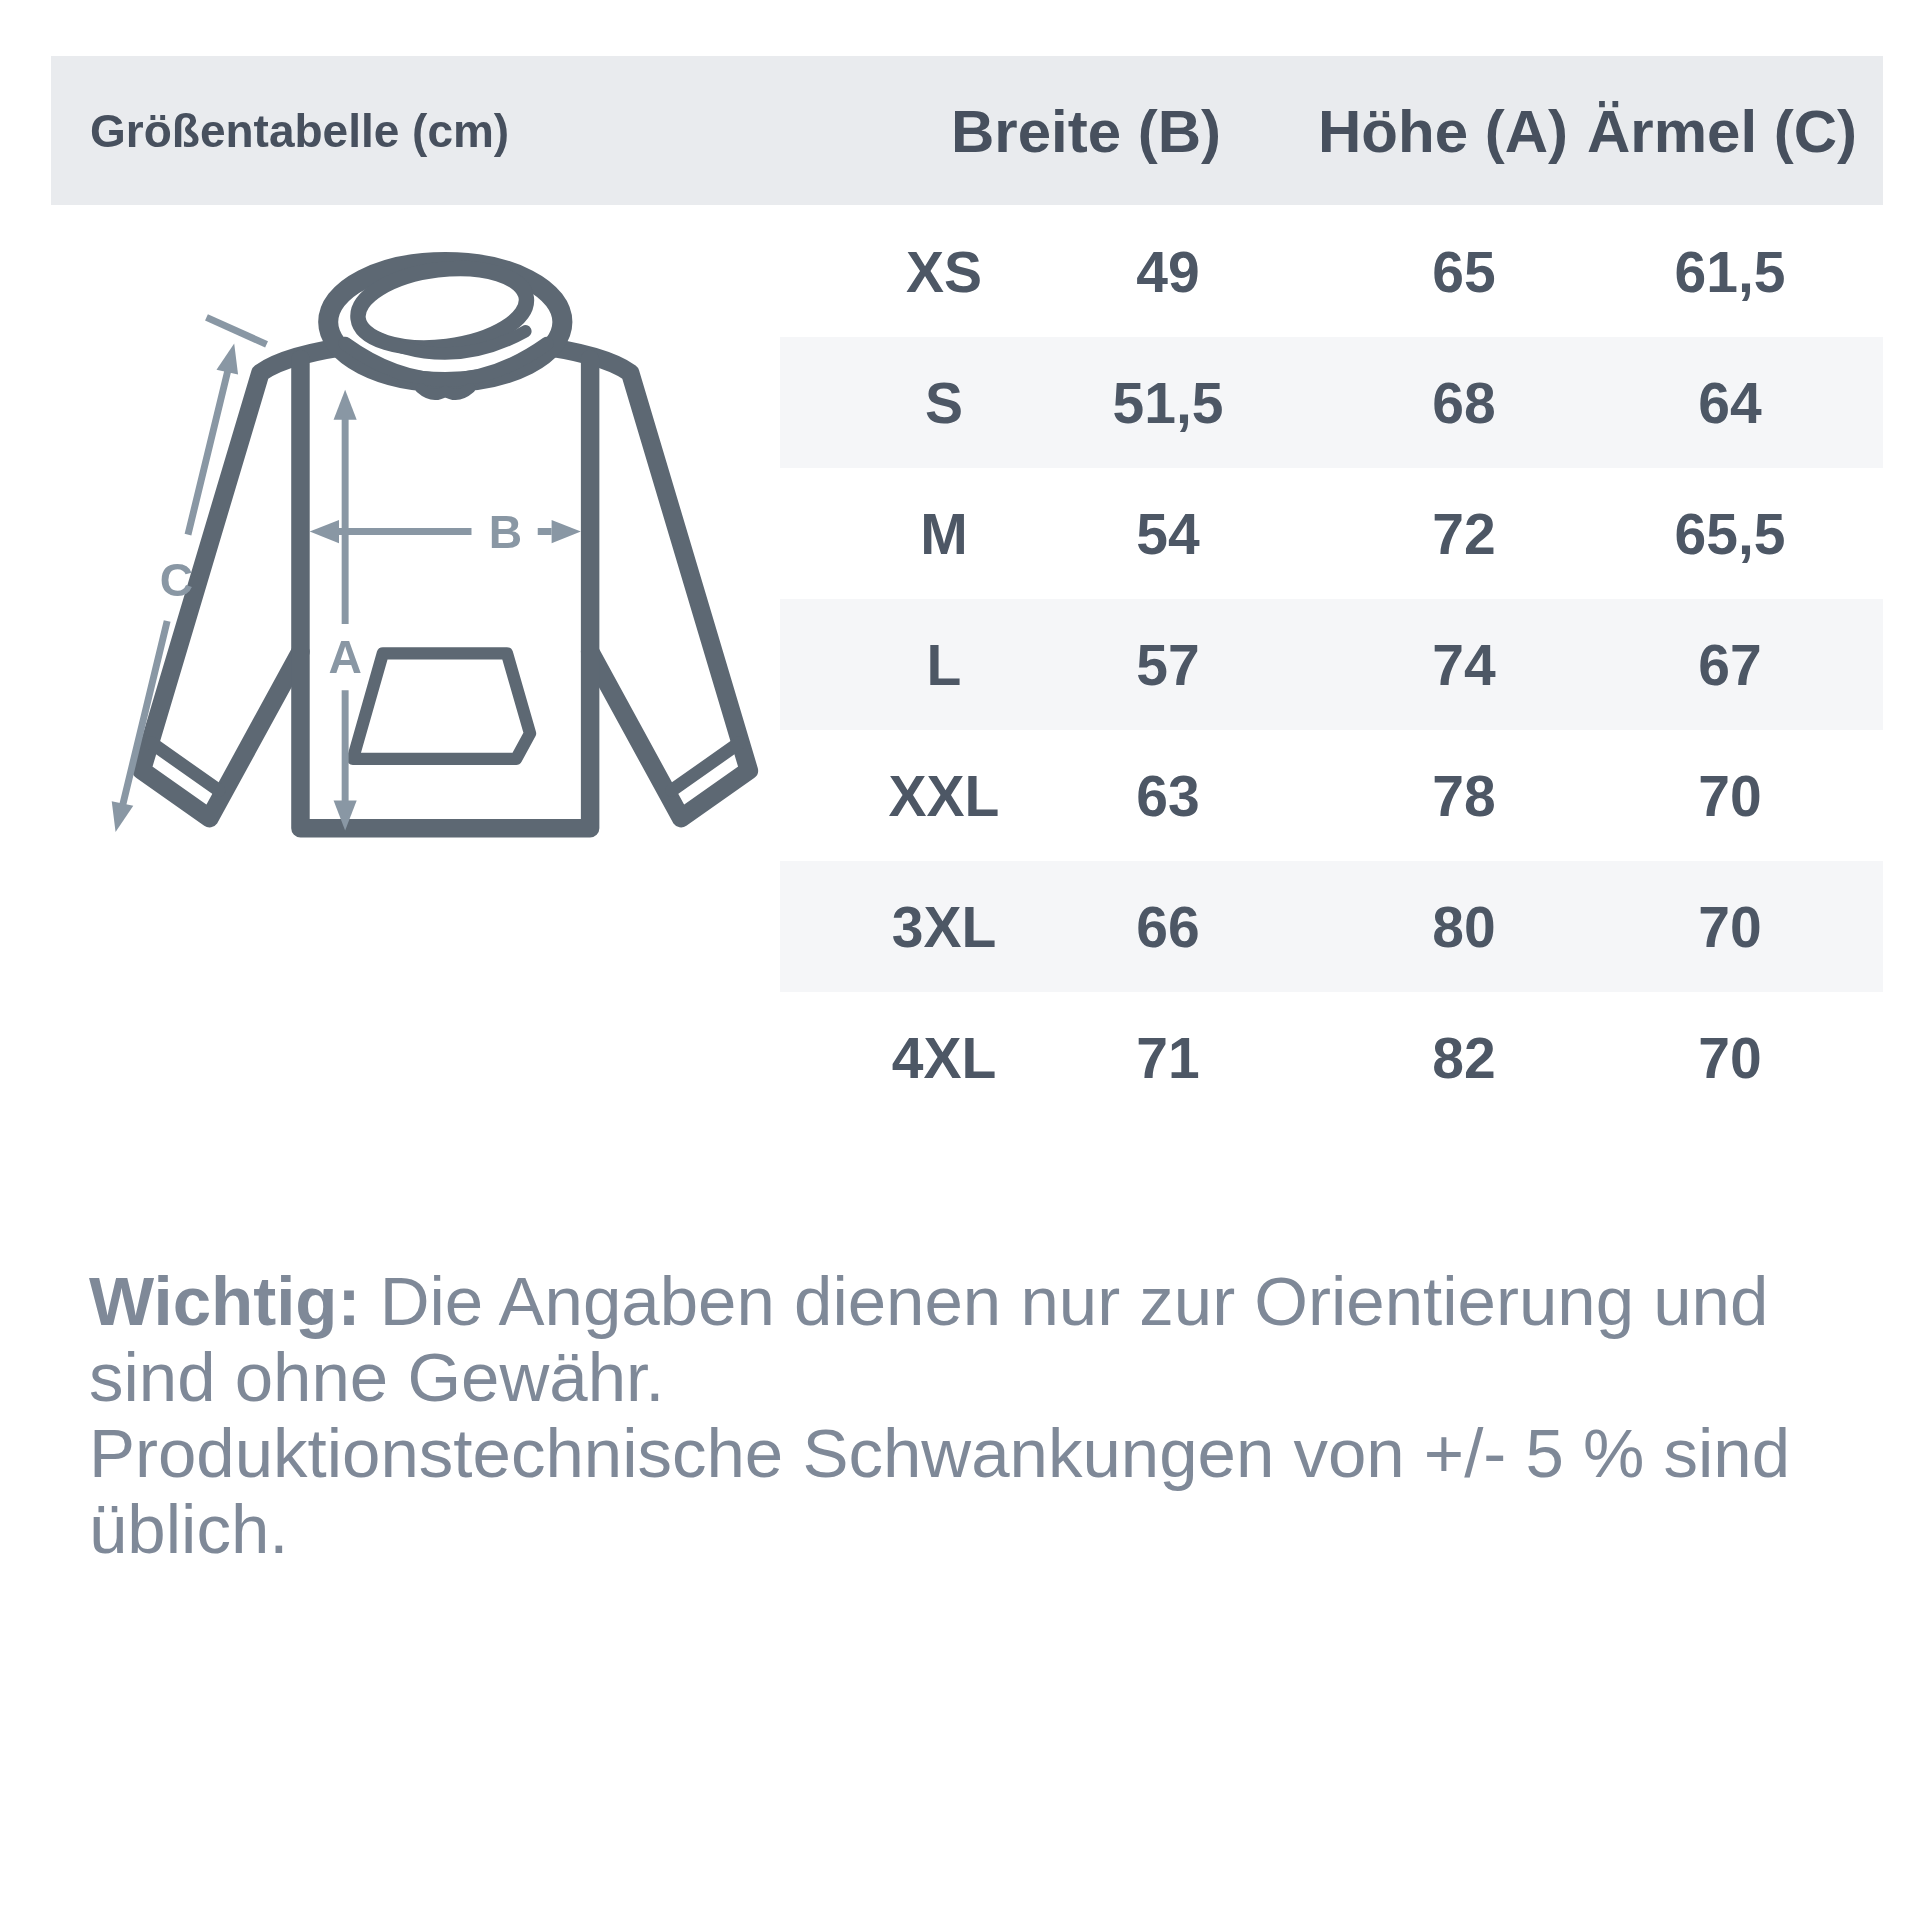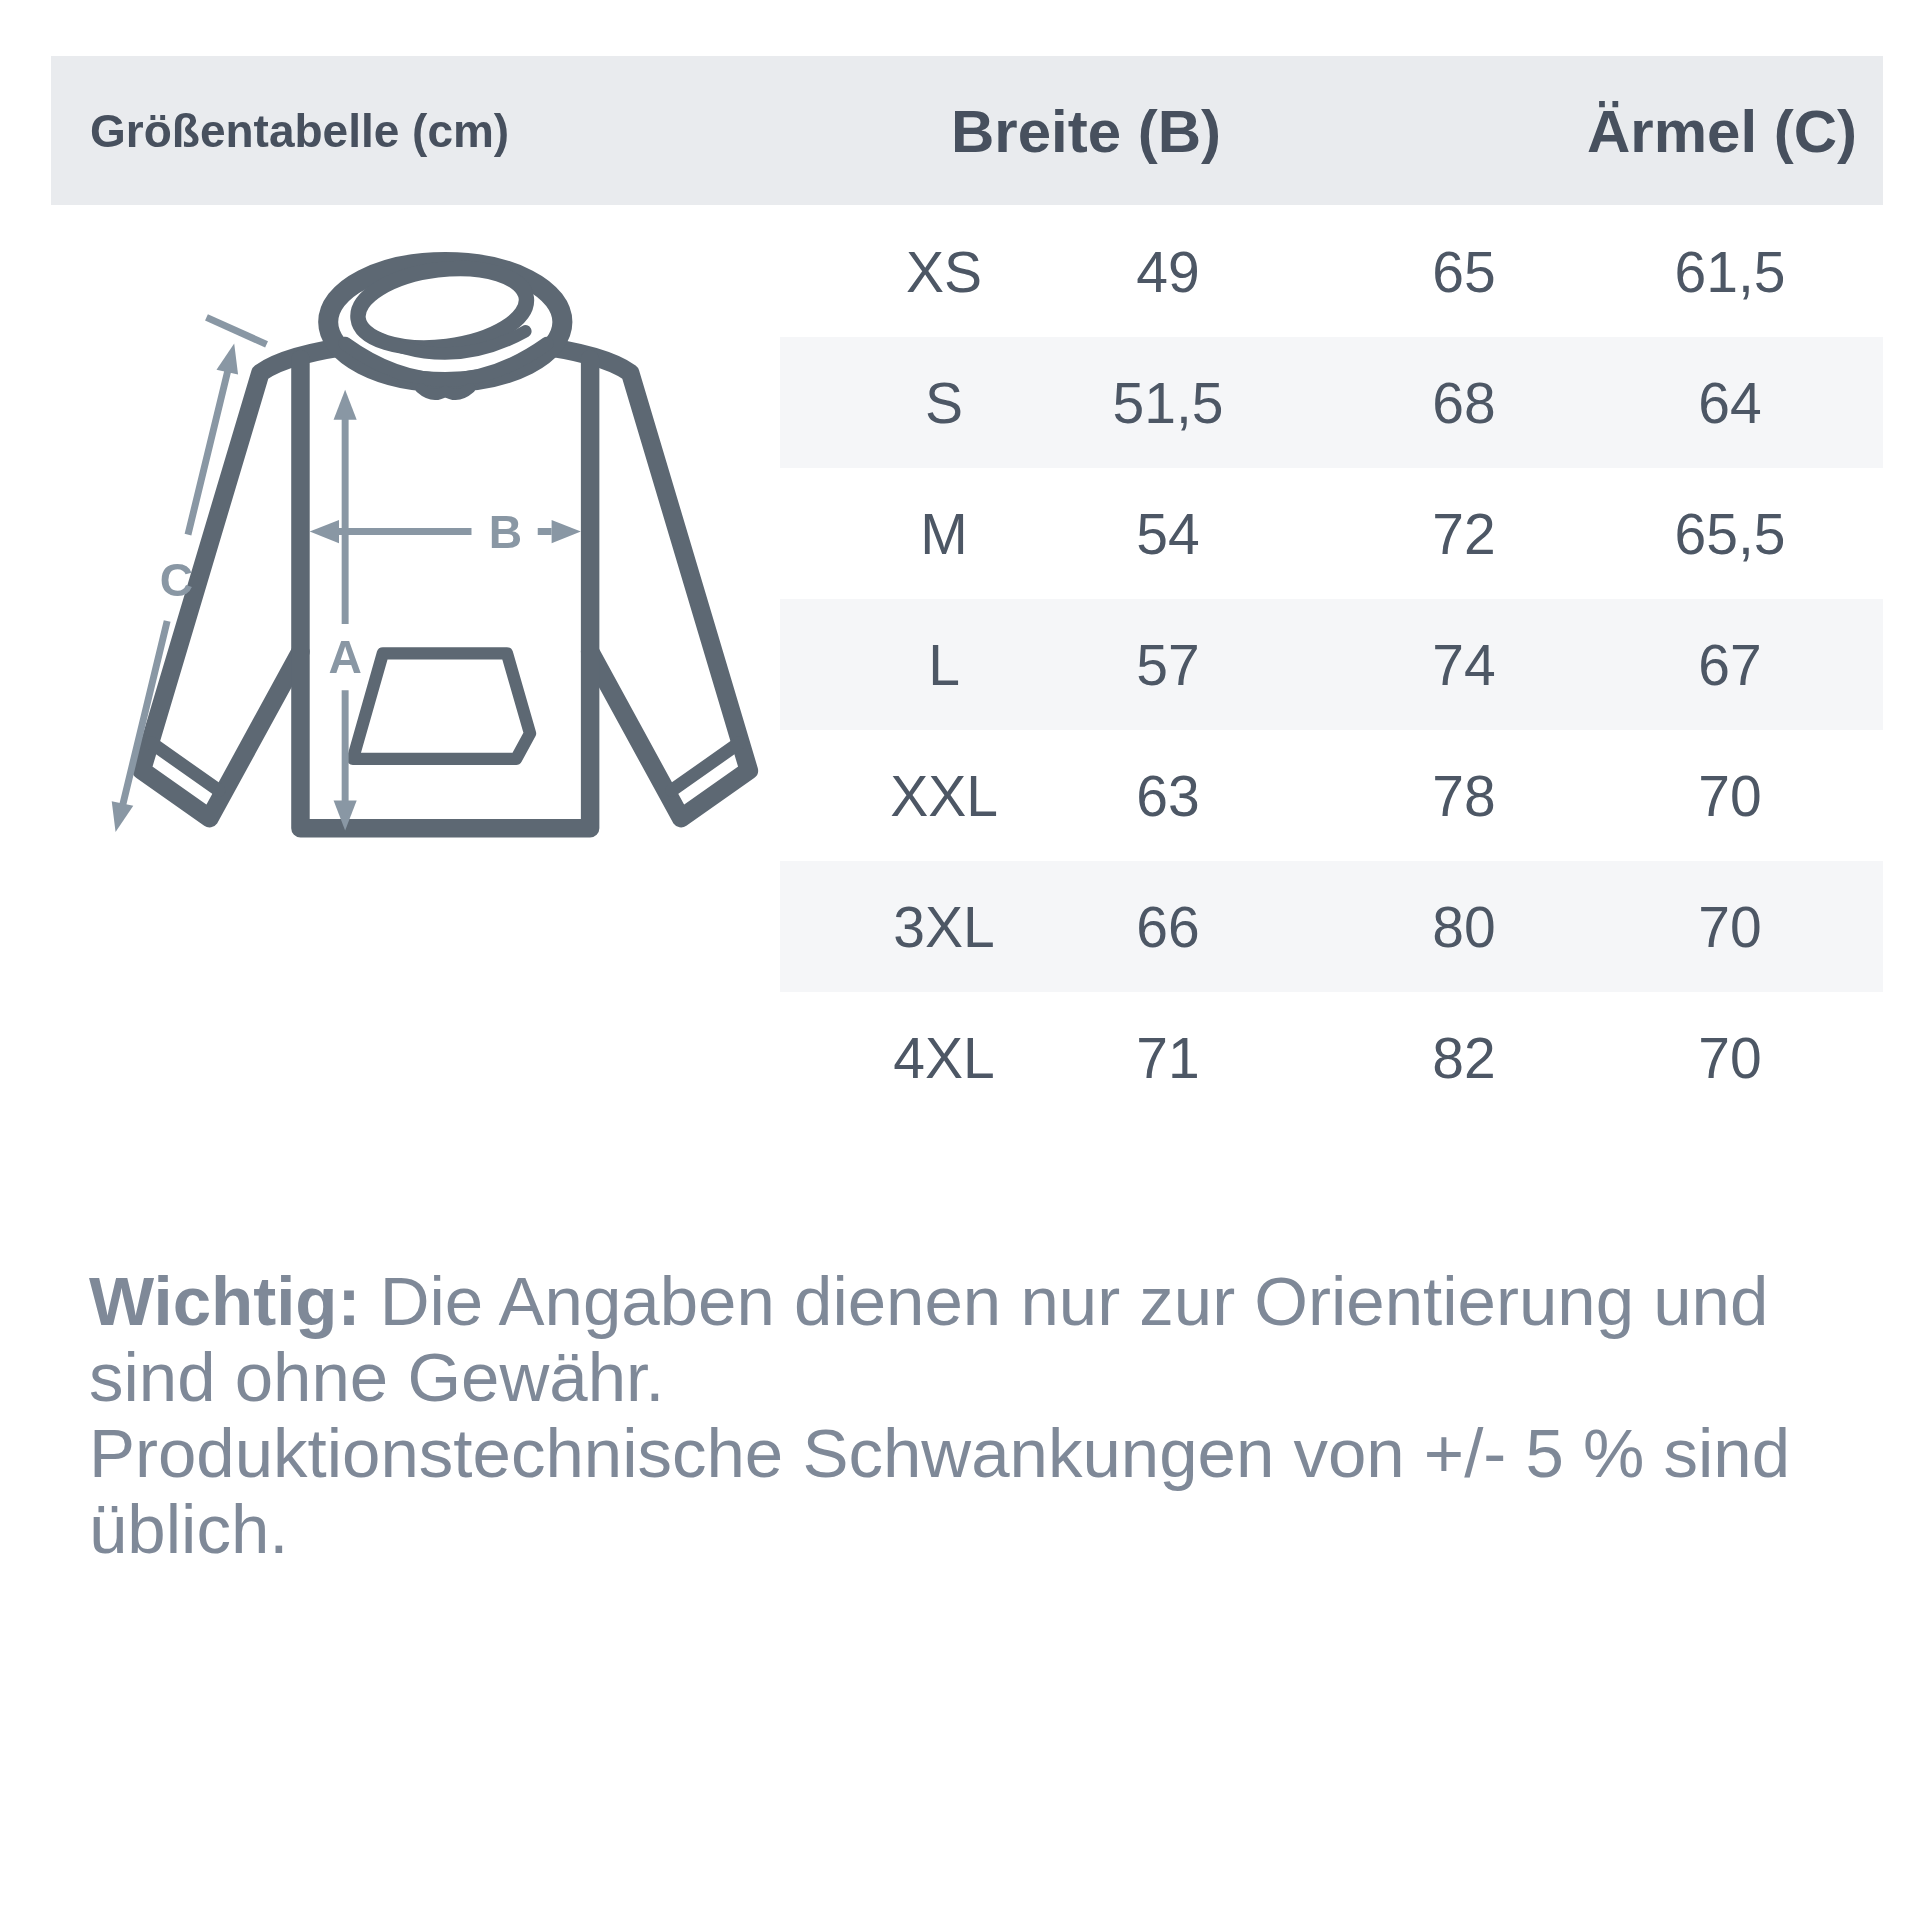--- a/index.html
+++ b/index.html
@@ -20,21 +20,21 @@
   .col-head {
     position:absolute; top:50%; transform:translate(-50%,-50%);
     font-size:60px; font-weight:bold; color:#47505e; white-space:nowrap;
   }
   .col-head.b { left:1035px; }
   .col-head.a { left:1392px; }
   .col-head.c { left:1671px; }
   .rows {
     position:absolute; left:780px; top:206px; width:1103px;
   }
-  .row { position:relative; height:131px; }
+  .row { position:relative; height:131px;font-weight:bold; }
   .row:nth-child(even) { background:#f5f6f8; }
   .cell {
     position:absolute; top:50%; transform:translate(-50%,-50%);
     font-size:57px; color:#4d5765; white-space:nowrap;
   }
   .cell.size { left:164px; }
   .cell.vb   { left:388px; }
   .cell.va   { left:684px; }
   .cell.vc   { left:950px; }
   .row.quirk .cell.size { transform:translate(-50%, calc(-50% - 10.8px)); }
@@ -55,20 +55,21 @@
   .mhead    { fill:#8997a4; stroke:none; }
   .mlabel   { fill:#8997a4; font-size:60px; font-weight:600; text-anchor:middle;
               font-family:"Liberation Sans","DejaVu Sans",sans-serif; }
 </style>
 </head>
 <body>
 
 <div class="header-bar">
   <div class="page-title">Größentabelle (cm)</div>
   <div class="col-head b">Breite (B)</div>
+  <div class="col-head a">Höhe (A)</div>
   <div class="col-head c">Ärmel (C)</div>
 </div>
 
 <div class="rows">
   <div class="row">
     <span class="cell size">XS</span>
     <span class="cell vb">49</span>
     <span class="cell va">65</span>
     <span class="cell vc">61,5</span>
   </div>

